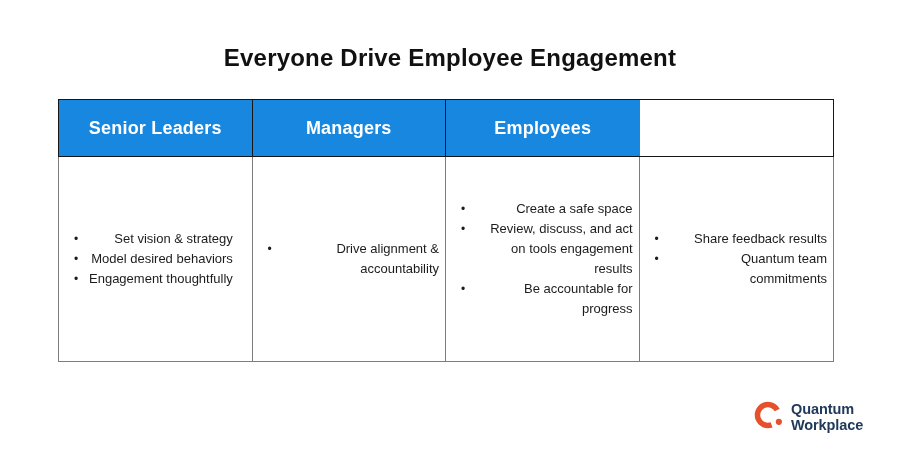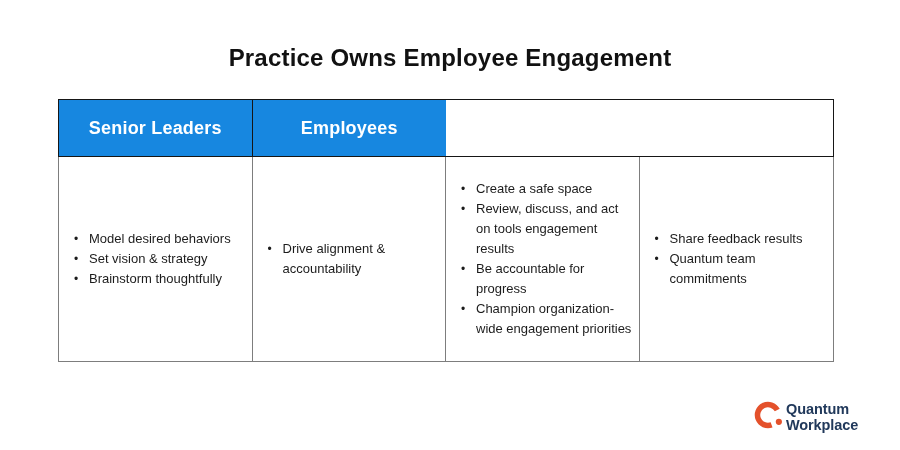--- a/index.html
+++ b/index.html
@@ -15,21 +15,21 @@
   html,body{margin:0;padding:0;}
   body{
     width:900px;height:450px;background:#ffffff;position:relative;
     font-family:"Liberation Sans", sans-serif;overflow:hidden;
   }
   .title{
     position:absolute;top:44px;left:0;width:100%;
     text-align:center;font-size:24px;font-weight:bold;
     color:var(--title-text);letter-spacing:0.2px;margin:0;
   }
-  .table{position:absolute;left:58px;top:99px;width:776px;}
+  .table{position:absolute;left:58px;top:99px;width:776px;text-align:right;}
   .header-row{
     display:grid;grid-template-columns:repeat(4,1fr);height:56px;
     border:1px solid var(--border-dark);
   }
   .hcell{
     background:var(--blue);color:var(--header-text);
     font-size:18px;font-weight:bold;letter-spacing:0.2px;
     display:flex;align-items:center;justify-content:center;
     border-right:1px solid var(--border-dark);
   }
@@ -47,56 +47,56 @@
   .bcell li{
     position:relative;padding-left:17px;
     font-size:13px;line-height:20px;color:var(--body-text);
   }
   .bcell li::before{
     content:"\2022";position:absolute;left:2px;top:0;
     font-size:12px;color:var(--body-text);
   }
   .logo{
     position:absolute;left:754px;top:399px;
-    display:flex;align-items:flex-start;
+    display:flex;align-items:flex-start;gap:5px;
   }
   .logo-text{
     font-weight:bold;color:var(--navy);
     font-size:14.5px;line-height:15.5px;letter-spacing:-0.1px;margin-top:3px;
   }
 </style>
 </head>
 <body>
 
-<h1 class="title">Practice Owns Employee Engagement</h1>
+<h1 class="title">Everyone Drive Employee Engagement</h1>
 
 <div class="table">
   <div class="header-row">
       <div class="hcell">Senior Leaders</div>
+      <div class="hcell">Managers</div>
       <div class="hcell">Employees</div>
     </div>
   <div class="body-row">
       <div class="bcell">
         <ul>
+          <li>Set vision &amp; strategy</li>
           <li>Model desired behaviors</li>
-          <li>Set vision &amp; strategy</li>
-          <li>Brainstorm thoughtfully</li>
+          <li>Engagement thoughtfully</li>
         </ul>
       </div>
       <div class="bcell">
         <ul>
           <li>Drive alignment &amp; accountability</li>
         </ul>
       </div>
       <div class="bcell">
         <ul>
           <li>Create a safe space</li>
           <li>Review, discuss, and act on tools engagement results</li>
           <li>Be accountable for progress</li>
-          <li>Champion organization-wide engagement priorities</li>
         </ul>
       </div>
       <div class="bcell">
         <ul>
           <li>Share feedback results</li>
           <li>Quantum team commitments</li>
         </ul>
       </div>
     </div>
 </div>

